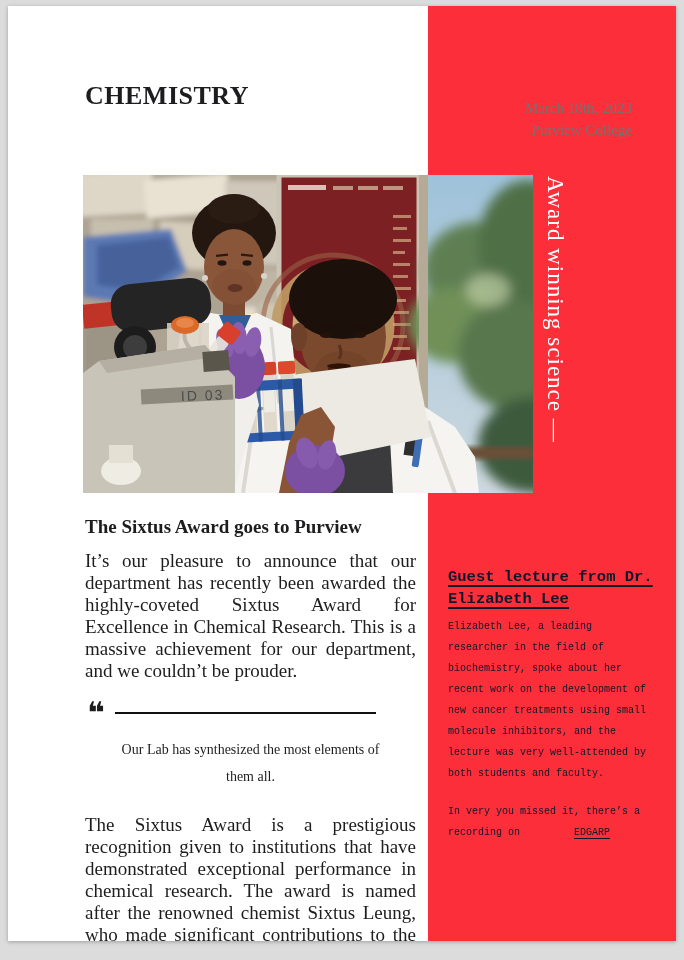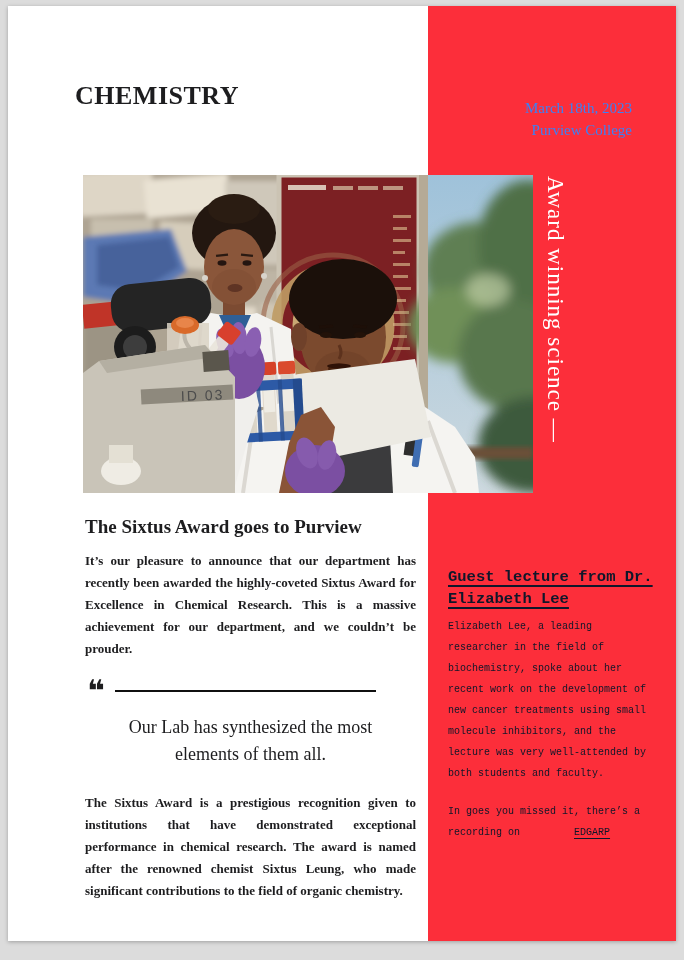--- a/index.html
+++ b/index.html
@@ -21,27 +21,27 @@
     background:#ffffff;
     box-shadow:0 1px 4px rgba(0,0,0,.28);
     overflow:hidden;
   }
   .red-col{
     position:absolute;left:420px;top:0;width:248px;height:935px;
     background:var(--accent);
   }
   
   .masthead{
-    position:absolute;left:67px;top:73px;width:330px;
+    position:absolute;left:77px;top:73px;width:330px;
     font-weight:bold;font-size:26px;line-height:34px;letter-spacing:.5px;
   }
   .dateblock{
     position:absolute;left:420px;top:91px;width:248px;
     padding-right:44px;text-align:right;
-    color:#3b82f6;font-size:15px;line-height:22px;
+    color:#737373;font-size:15px;line-height:22px;
   }
   
   .photo{
     position:absolute;left:75px;top:169px;width:450px;height:318px;
     overflow:hidden;
   }
   .photo svg{display:block;width:450px;height:318px;}
   
   .tagline{
     position:absolute;left:534px;top:170px;height:330px;
@@ -49,34 +49,34 @@
     color:#fff;font-size:23px;letter-spacing:1px;white-space:nowrap;
   }
   
   .article{
     position:absolute;left:77px;top:508px;width:331px;
   }
   .article h2{
     font-size:19px;line-height:26px;font-weight:bold;margin-bottom:10px;
   }
   .article p{
-    font-size:13px;line-height:22px;text-align:justify;font-weight:bold;
+    font-size:19px;line-height:22px;text-align:justify;
   }
   .quote{margin-top:16px;margin-bottom:24px;}
   .quote-rule-row{
     display:flex;align-items:center;gap:10px;
     padding-left:2px;margin-bottom:8px;
   }
   .quote-mark{
     font-family:"DejaVu Sans", sans-serif;
     font-size:30px;line-height:30px;font-weight:bold;
   }
   .quote-rule{flex:1;height:2px;background:#101010;margin-right:40px;}
   .quote-text{
-    font-size:18px;line-height:27px;text-align:center;
+    font-size:14px;line-height:27px;text-align:center;
     padding:0 22px;
   }
   .quote-attr{
     font-size:17.5px;line-height:27px;text-align:center;
   }
   .article .p2{margin-top:17px;}
   
   .sidebar{
     position:absolute;left:20px;top:560px;width:210px;
     color:#0f172a;
@@ -98,21 +98,21 @@
 </style>
 </head>
 <body>
 
 <div class="page">
 
   <div class="red-col">
     <div class="sidebar">
       <h3 class="sb-head">Guest lecture from Dr. Elizabeth Lee</h3>
       <p>Elizabeth Lee, a leading researcher in the field of biochemistry, spoke about her recent work on the development of new cancer treatments using small molecule inhibitors, and the lecture was very well-attended by both students and faculty.</p>
-      <p class="foot"><span>In goes you missed it, there’s a recording on </span><span class="link">EDGARP</span></p>
+      <p class="foot"><span>In very you missed it, there’s a recording on </span><span class="link">EDGARP</span></p>
     </div>
   </div>
 
   <div class="masthead">
     <div>CHEMISTRY</div>
   </div>
 
   <div class="dateblock">
     <div>March 18th, 2023</div>
     <div>Purview College</div>

